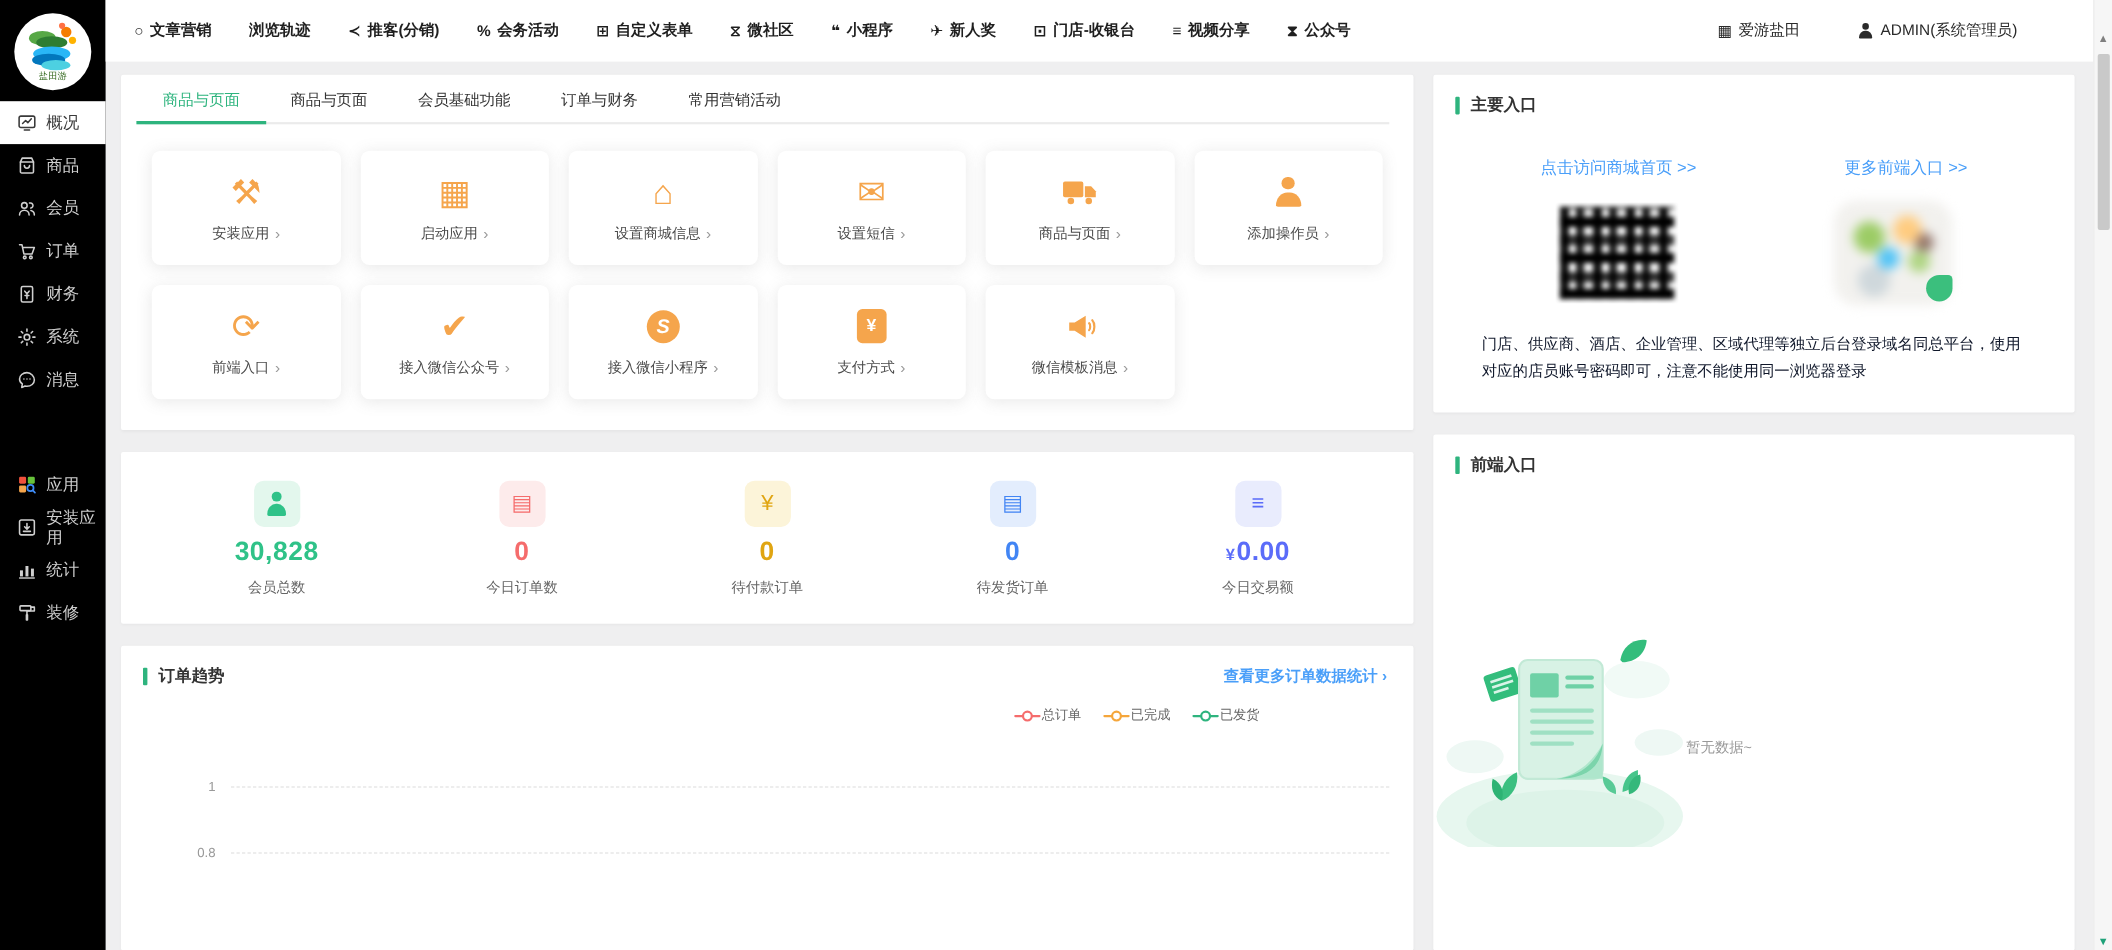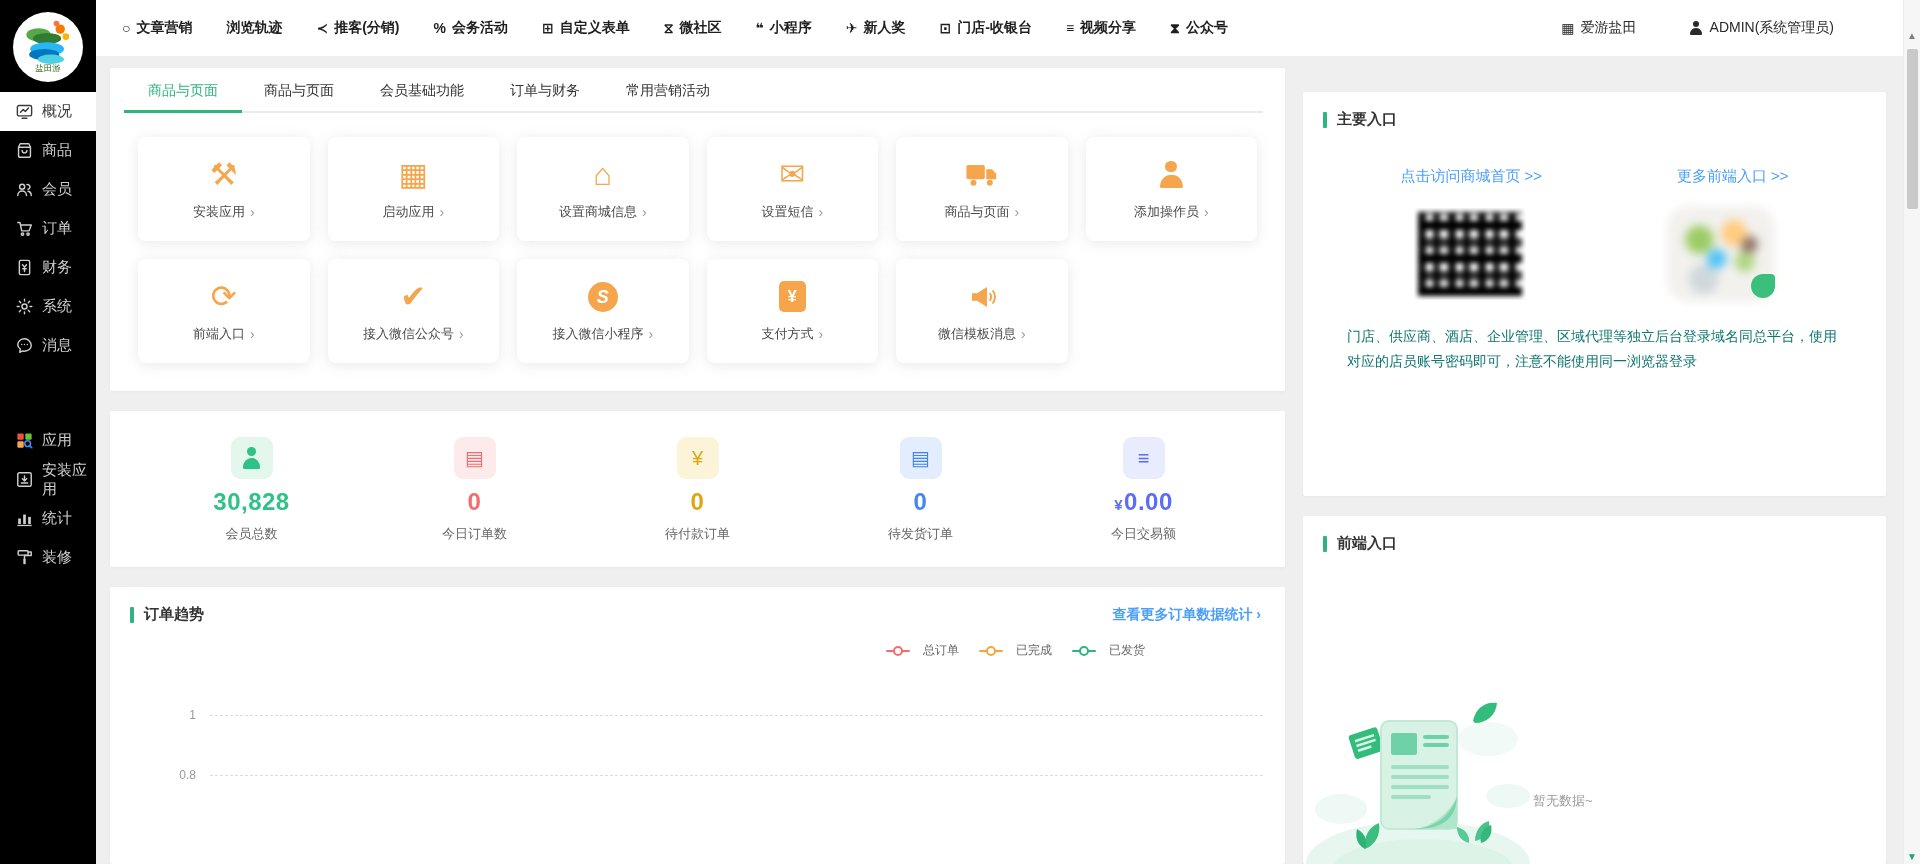--- a/index.html
+++ b/index.html
@@ -64,53 +64,53 @@
   .stat-prefix { font-size:15px; font-weight:bold; margin-right:1px; }
   .v-green{color:#2fc288;} .v-red{color:#f56c6c;} .v-yellow{color:#e0a512;} .v-blue{color:#4285f4;} .v-indigo{color:#5b6cf9;}
   .stat-label { font-size:13px; color:#666; }
 
   
   .trend-panel { flex:1; display:flex; flex-direction:column; min-height:0; }
   .trend-header { display:flex; justify-content:space-between; align-items:center; padding:18px 24px 6px 20px; }
   .trend-title { display:flex; align-items:center; font-size:15px; font-weight:bold; }
   .more-link { color:#4a9ff9; font-size:14px; font-weight:600; cursor:pointer; }
   .legend { display:flex; gap:20px; justify-content:flex-end; padding:12px 140px 4px 0; }
-  .legend-item { display:flex; align-items:center; gap:13px; cursor:pointer; }
+  .legend-item { display:flex; align-items:center; gap:1px; cursor:pointer; }
   .legend-text { font-size:12px; color:#666; }
   .lmark { position:relative; width:24px; height:10px; display:inline-block; }
   .lmark::before { content:''; position:absolute; left:0; right:0; top:4px; height:2px; background:currentColor; border-radius:1px; }
   .lmark::after { content:''; position:absolute; left:7px; top:0; width:6px; height:6px; border:2px solid currentColor; border-radius:50%; background:#fff; }
   .c-red{color:#f56c6c;} .c-orange{color:#f5a63b;} .c-green{color:#2eb47e;}
   .chart { flex:1; padding:52px 22px 0 28px; overflow:hidden; }
   .gridrow { height:60px; display:flex; align-items:flex-start; }
   .gridrow .tick { width:58px; text-align:right; margin-right:14px; font-size:12px; color:#999; transform:translateY(-7px); }
   .gridrow .gline { flex:1; border-top:1px dashed #dcdcdc; }
 
   
-  .entry-panel { height:404px; overflow:hidden;margin-top:24px; }
+  .entry-panel { height:307px; overflow:hidden; }
   .entry-links { display:flex; justify-content:space-around; padding:28px 30px 0; }
   .entry-link { color:#4a9ff9; font-size:15px; cursor:pointer; }
   .qr-row { display:flex; justify-content:space-around; align-items:center; padding:20px 40px 0; }
   .qr-box { width:112px; height:92px; background:#fff; padding:4px; overflow:hidden; }
   .qr-dark { width:100%; height:100%;
     background-image:repeating-linear-gradient(90deg,#111 0 8px,#fff 8px 15px,#222 15px 22px,#f5f5f5 22px 30px),
                      repeating-linear-gradient(0deg,#000 0 9px,#eee 9px 16px,#333 16px 25px,#fff 25px 33px);
     background-blend-mode:multiply; filter:blur(2.4px); }
   .qr-color-wrap { position:relative; width:108px; height:96px; }
   .qr-color { width:100%; height:100%; border-radius:22px; filter:blur(5px);
     background:
       radial-gradient(circle at 30% 35%, #9ccc65 0 14%, transparent 15%),
       radial-gradient(circle at 62% 28%, #ffcc80 0 13%, transparent 14%),
       radial-gradient(circle at 46% 55%, #4fc3f7 0 12%, transparent 13%),
       radial-gradient(circle at 72% 58%, #aed581 0 10%, transparent 11%),
       radial-gradient(circle at 34% 76%, #cfd8dc 0 14%, transparent 15%),
       radial-gradient(circle at 76% 40%, #8d6e63 0 8%, transparent 9%),
       #f2f1ee; }
   .qr-color-leaf { position:absolute; right:0; bottom:4px; width:24px; height:24px; background:#3bbf7d; border-radius:50% 4px 50% 50%; }
-  .entry-desc { padding:22px 44px 0; font-size:14px; color:#0f766e; line-height:1.75; }
+  .entry-desc { padding:22px 44px 0; font-size:14px; color:#0f172a; line-height:1.75; }
 
   .withdraw-panel { flex:1; display:flex; flex-direction:column; min-height:0; }
   .withdraw-empty { display:flex; align-items:center; margin-top:128px; }
   .empty-text { margin-top:20px; font-size:13px; color:#999; }
 
   
   .scrollbar { position:absolute; right:0; top:0; bottom:0; width:17px; background:#f6f6f6; border-left:1px solid #ececec; z-index:20; display:flex; flex-direction:column; align-items:center; }
   .sb-up { margin-top:30px; color:#7f7f7f; font-size:10px; cursor:pointer; }
   .sb-thumb { width:11px; height:160px; background:#c9c9c9; border-radius:2px; margin-top:8px; cursor:pointer; }
   .sb-down { margin-top:auto; margin-bottom:2px; color:#1fa27a; font-size:10px; cursor:pointer; }

